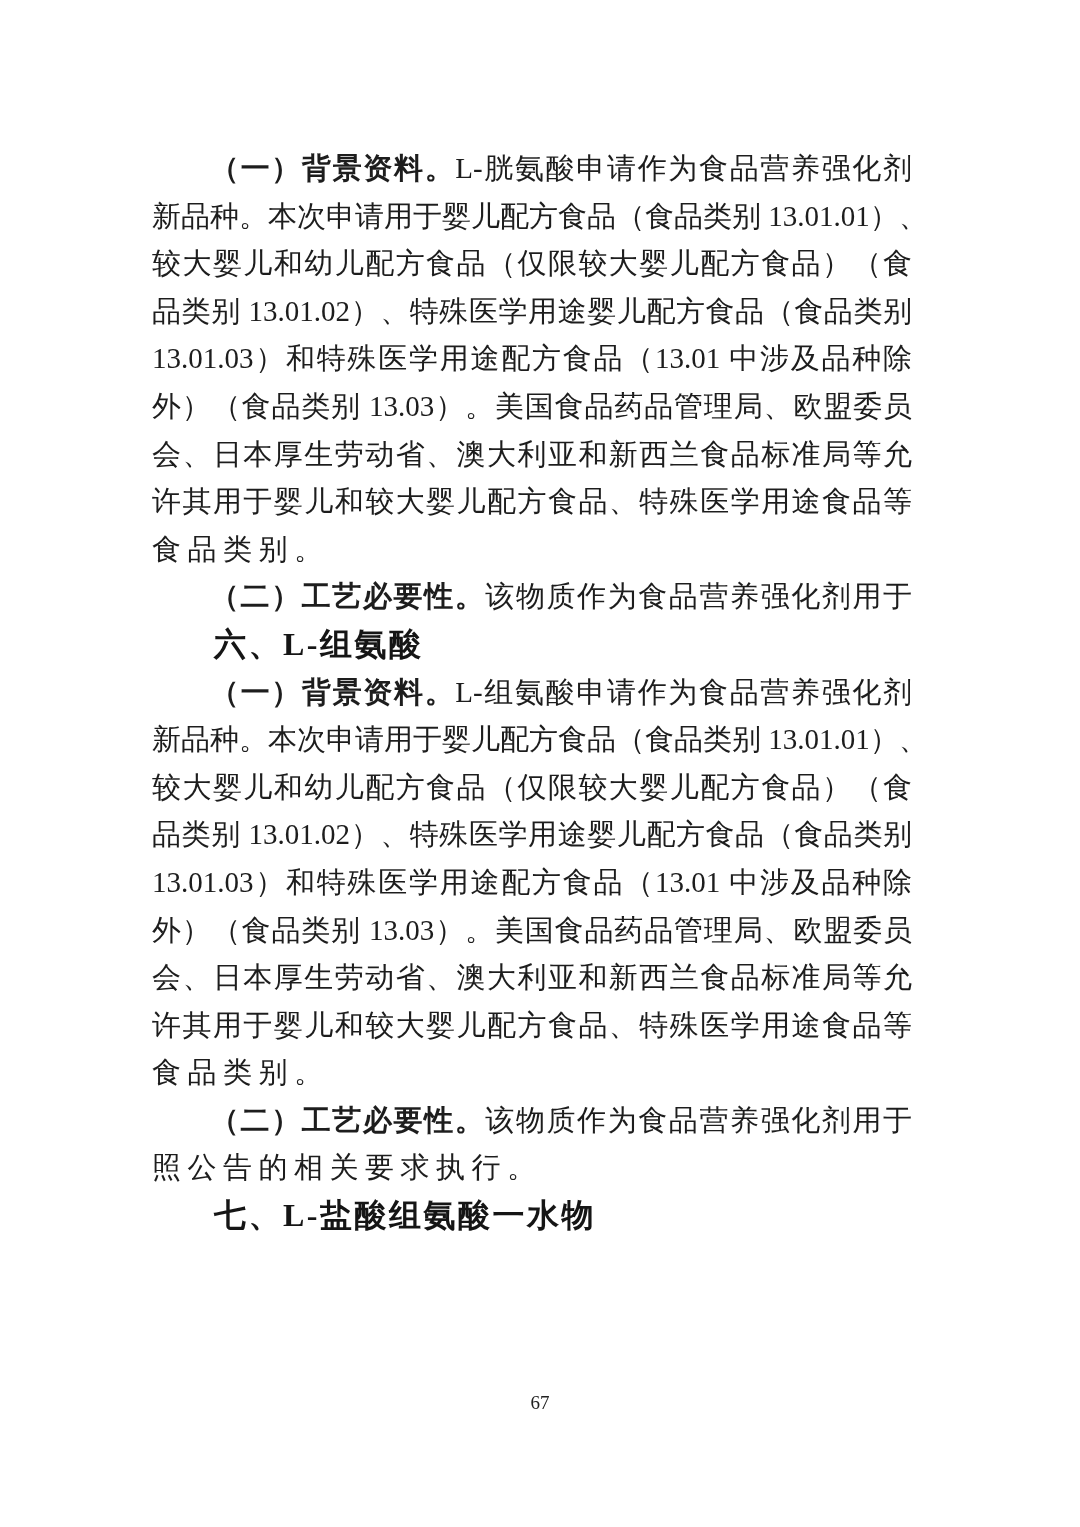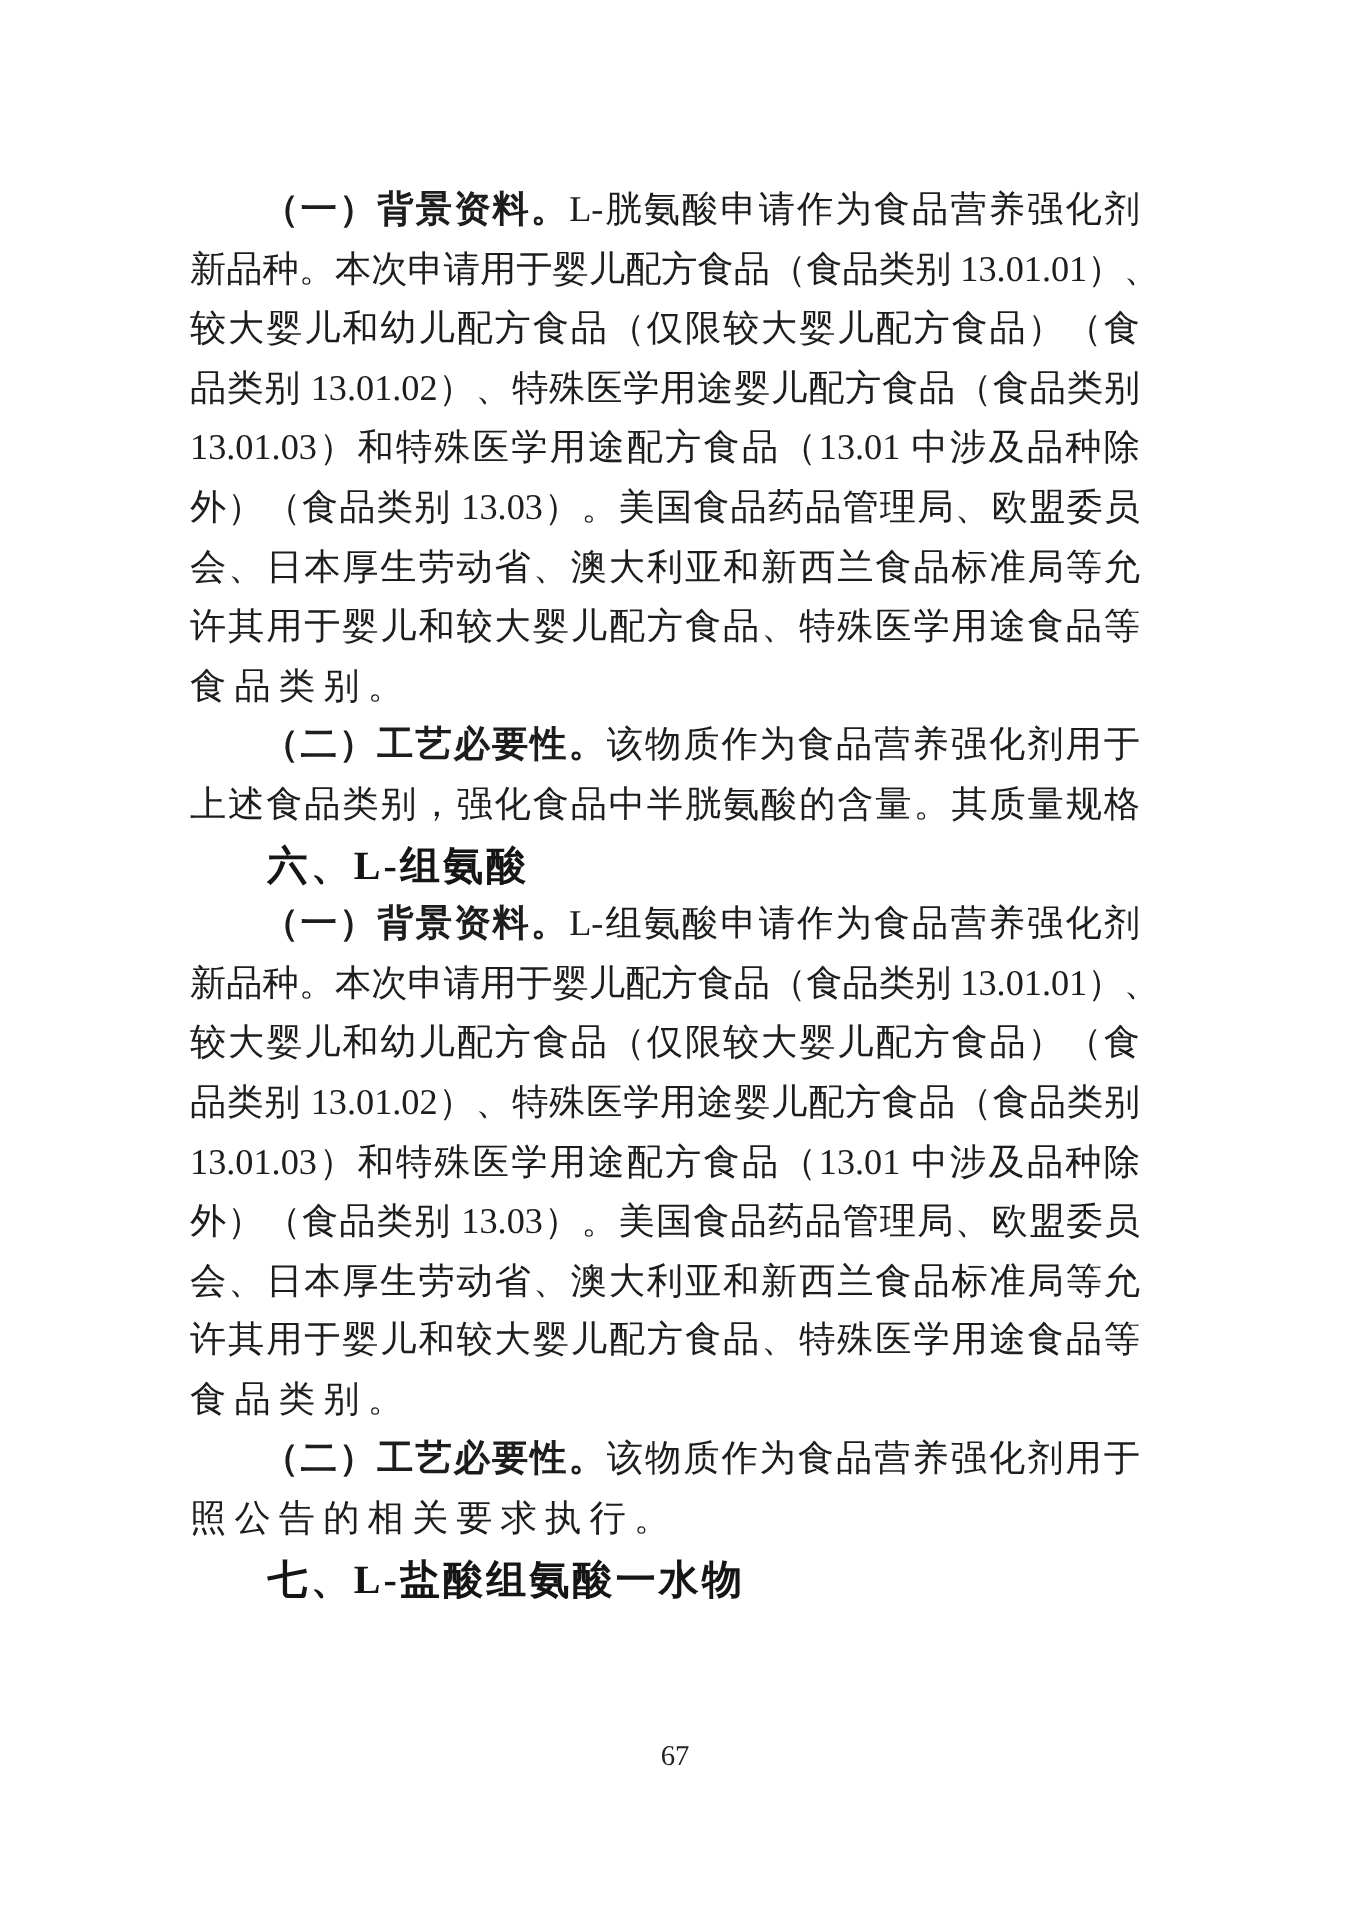--- a/index.html
+++ b/index.html
@@ -42,21 +42,21 @@
     color: #151515;
   }
   .pagenum-wrap {
     position: absolute;
     left: 0;
     top: 1392px;
     width: 1080px;
     text-align: center;
   }
   .pagenum {
-    font-size: 23px;
+    font-size: 19px;
     color: #222222;
   }
 </style>
 </head>
 <body>
 
 <div class="page">
   <div class="content">
 
     <div>
@@ -66,21 +66,20 @@
       <div class="line">品类别 13.01.02）、特殊医学用途婴儿配方食品（食品类别</div>
       <div class="line">13.01.03）和特殊医学用途配方食品（13.01 中涉及品种除</div>
       <div class="line">外）（食品类别 13.03）。美国食品药品管理局、欧盟委员</div>
       <div class="line">会、日本厚生劳动省、澳大利亚和新西兰食品标准局等允</div>
       <div class="line">许其用于婴儿和较大婴儿配方食品、特殊医学用途食品等</div>
       <div class="line end">食品类别。</div>
     </div>
 
     <div>
       <div class="line first"><span class="lead">（二）工艺必要性。</span><span>该物质作为食品营养强化剂用于</span></div>
-      <div class="line">上述食品类别，强化食品中半胱氨酸的含量。其质量规格</div>
     </div>
 
     <div class="heading">六、L-组氨酸</div>
 
     <div>
       <div class="line first"><span class="lead">（一）背景资料。</span><span>L-组氨酸申请作为食品营养强化剂</span></div>
       <div class="line">新品种。本次申请用于婴儿配方食品（食品类别 13.01.01）、</div>
       <div class="line">较大婴儿和幼儿配方食品（仅限较大婴儿配方食品）（食</div>
       <div class="line">品类别 13.01.02）、特殊医学用途婴儿配方食品（食品类别</div>
       <div class="line">13.01.03）和特殊医学用途配方食品（13.01 中涉及品种除</div>

